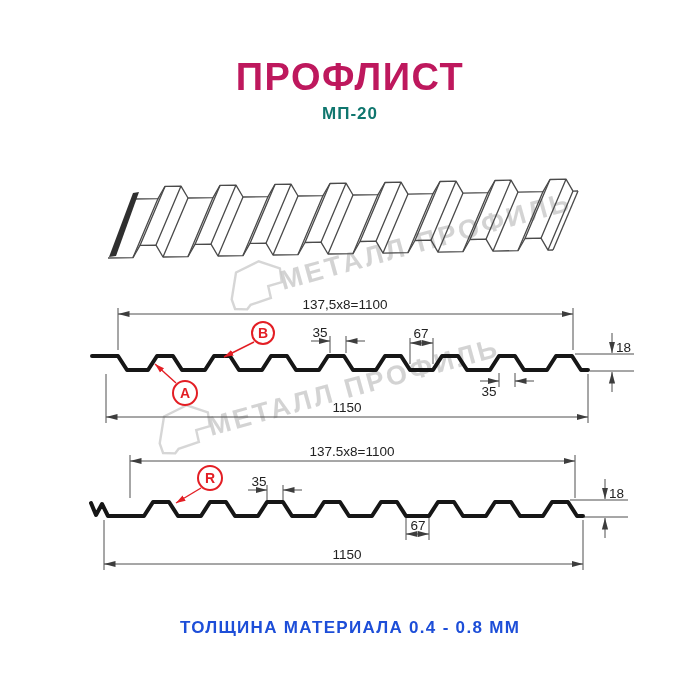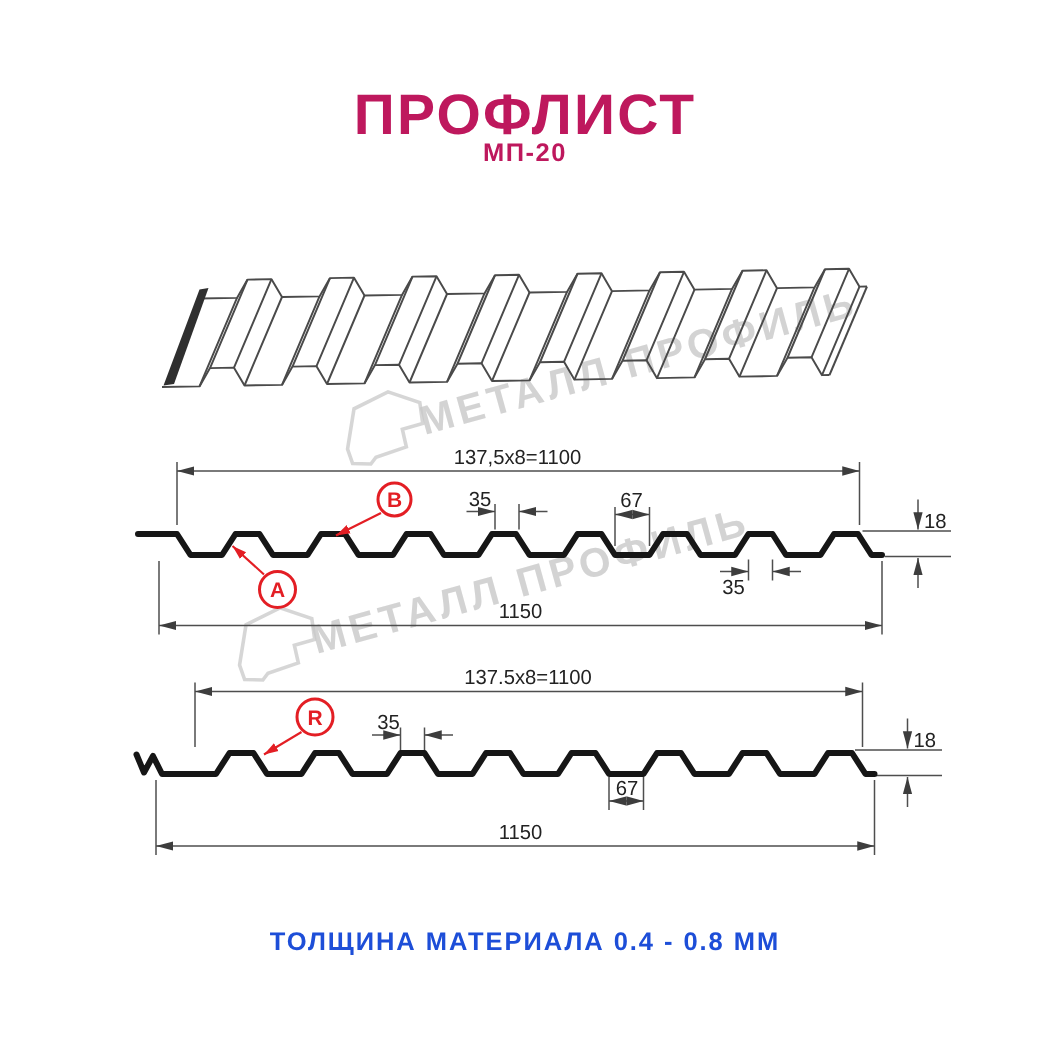--- a/index.html
+++ b/index.html
@@ -1,21 +1,21 @@
 <!DOCTYPE html>
 <html><head>
 <meta charset="utf-8">
 <style>
   html,body{margin:0;padding:0;background:#ffffff;}
   .canvas{position:relative;width:700px;height:700px;background:#fff;overflow:hidden;
           font-family:"Liberation Sans",sans-serif;}
   .title{position:absolute;top:56px;left:0;width:700px;text-align:center;
          font-size:38px;font-weight:bold;letter-spacing:1.5px;color:#be185d;}
-  .subtitle{position:absolute;top:92px;left:0;width:700px;text-align:center;
-         font-size:17px;font-weight:bold;letter-spacing:1px;color:#be185d;}
+  .subtitle{position:absolute;top:104px;left:0;width:700px;text-align:center;
+         font-size:17px;font-weight:bold;letter-spacing:1px;color:#0f766e;}
   .caption{position:absolute;top:618px;left:0;width:700px;text-align:center;
          font-size:17px;font-weight:bold;letter-spacing:1.3px;color:#1d4ed8;}
   svg{position:absolute;top:0;left:0;}
   .thin{stroke:#4e4e4e;stroke-width:1;fill:none;}
   .profile{stroke:#161616;stroke-width:4;fill:none;stroke-linejoin:round;stroke-linecap:round;}
   .sheet{stroke:#4a4a4a;stroke-width:1.3;fill:none;stroke-linejoin:round;}
   .dimtxt{font-family:"Liberation Sans",sans-serif;font-size:13.5px;fill:#222;}
   .red{stroke:#e31e24;fill:none;}
   .redtxt{font-family:"Liberation Sans",sans-serif;font-size:14px;font-weight:bold;fill:#e31e24;}
   .wm{font-family:"Liberation Sans",sans-serif;font-size:27px;font-weight:bold;

